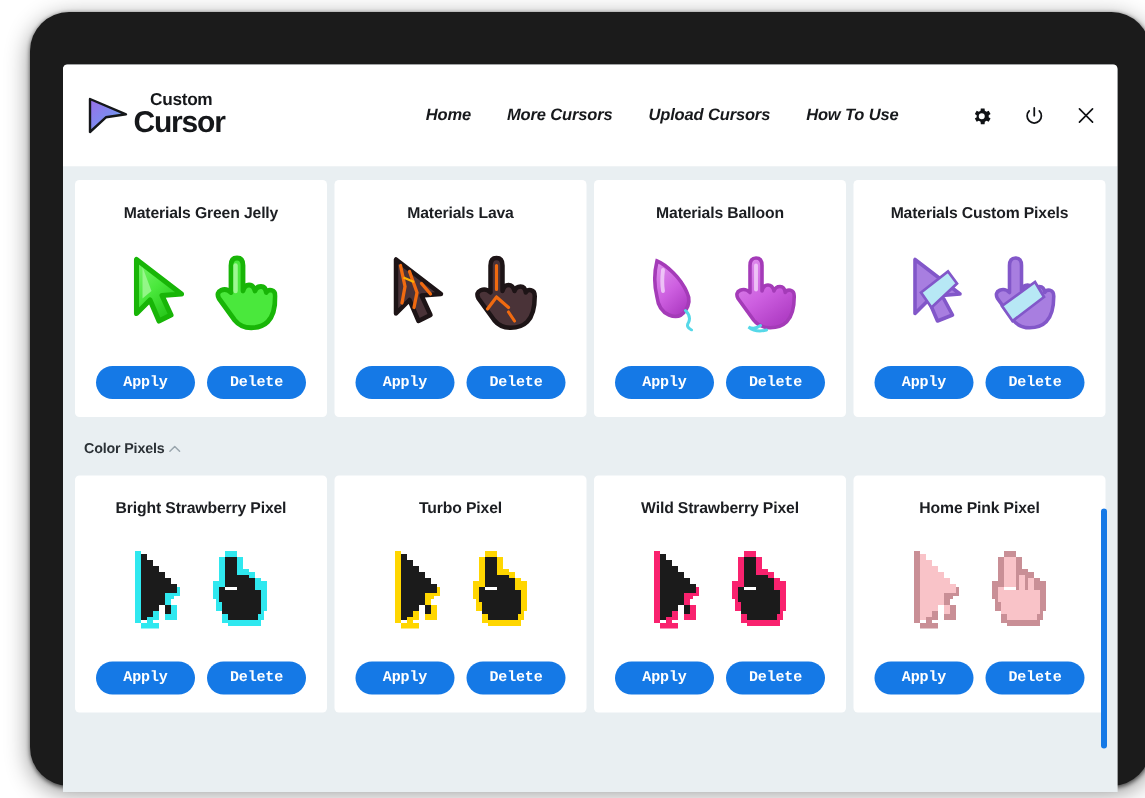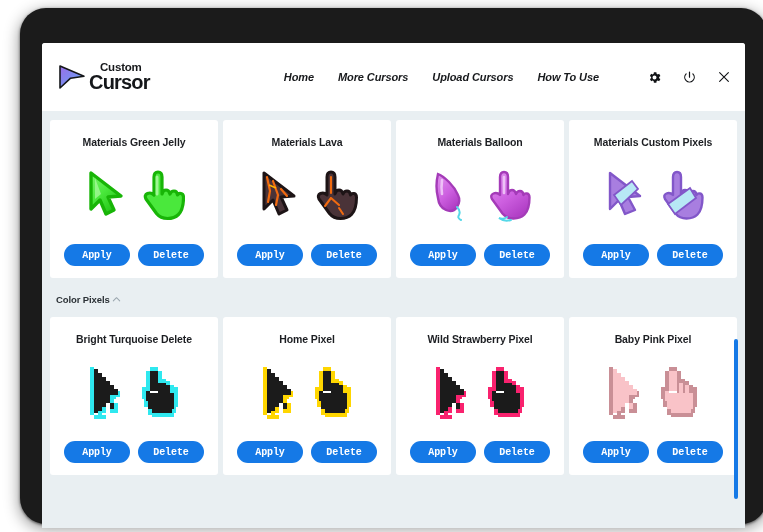--- a/index.html
+++ b/index.html
@@ -356,21 +356,21 @@
         <span class="chevron-btn">
           <svg width="11" height="11" viewBox="0 0 24 24" fill="none" stroke="currentColor" stroke-width="2.2" stroke-linecap="round" stroke-linejoin="round">
             <path d="M5 15 L12 8 L19 15"></path>
           </svg>
         </span>
       </div>
 
       <div class="card-row">
 
         <div class="cursor-card">
-          <div class="card-title">Bright Turquoise Delete</div>
+          <div class="card-title">Bright Strawberry Pixel</div>
           <div class="cursor-preview">
             <svg width="44" height="54" viewBox="0 0 22 27" shape-rendering="crispEdges">
               <g fill="#2fe8ef">
                 <rect x="2" y="1" width="2" height="24"></rect>
                   <rect x="4" y="3" width="2" height="2"></rect>
                 <rect x="6" y="5" width="2" height="2"></rect>
                   <rect x="8" y="7" width="2" height="2"></rect>
                 <rect x="10" y="9" width="2" height="2"></rect>
                   <rect x="12" y="11" width="2" height="2"></rect>
                 <rect x="14" y="13" width="3" height="3"></rect>
@@ -419,21 +419,21 @@
               </g>
             </svg>
           </div>
           <div class="card-actions">
             <button class="action-btn">Apply</button>
             <button class="action-btn">Delete</button>
           </div>
         </div>
 
         <div class="cursor-card">
-          <div class="card-title">Home Pixel</div>
+          <div class="card-title">Turbo Pixel</div>
           <div class="cursor-preview">
             <svg width="44" height="54" viewBox="0 0 22 27" shape-rendering="crispEdges">
               <g fill="#ffd600">
                 <rect x="2" y="1" width="2" height="24"></rect>
                   <rect x="4" y="3" width="2" height="2"></rect>
                 <rect x="6" y="5" width="2" height="2"></rect>
                   <rect x="8" y="7" width="2" height="2"></rect>
                 <rect x="10" y="9" width="2" height="2"></rect>
                   <rect x="12" y="11" width="2" height="2"></rect>
                 <rect x="14" y="13" width="3" height="3"></rect>
@@ -545,21 +545,21 @@
               </g>
             </svg>
           </div>
           <div class="card-actions">
             <button class="action-btn">Apply</button>
             <button class="action-btn">Delete</button>
           </div>
         </div>
 
         <div class="cursor-card">
-          <div class="card-title">Baby Pink Pixel</div>
+          <div class="card-title">Home Pink Pixel</div>
           <div class="cursor-preview">
             <svg width="44" height="54" viewBox="0 0 22 27" shape-rendering="crispEdges">
               <g fill="#c98f96">
                 <rect x="2" y="1" width="2" height="24"></rect>
                   <rect x="4" y="3" width="2" height="2"></rect>
                 <rect x="6" y="5" width="2" height="2"></rect>
                   <rect x="8" y="7" width="2" height="2"></rect>
                 <rect x="10" y="9" width="2" height="2"></rect>
                   <rect x="12" y="11" width="2" height="2"></rect>
                 <rect x="14" y="13" width="3" height="3"></rect>

